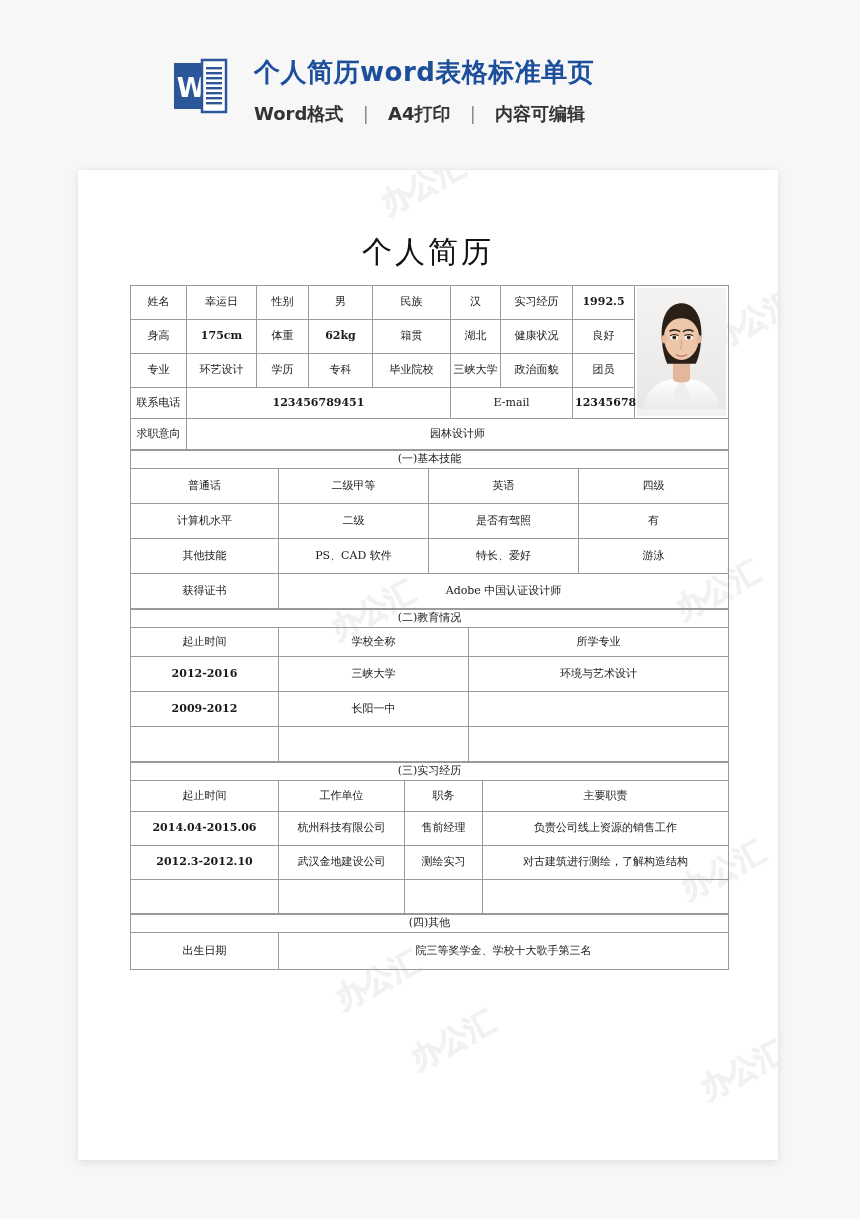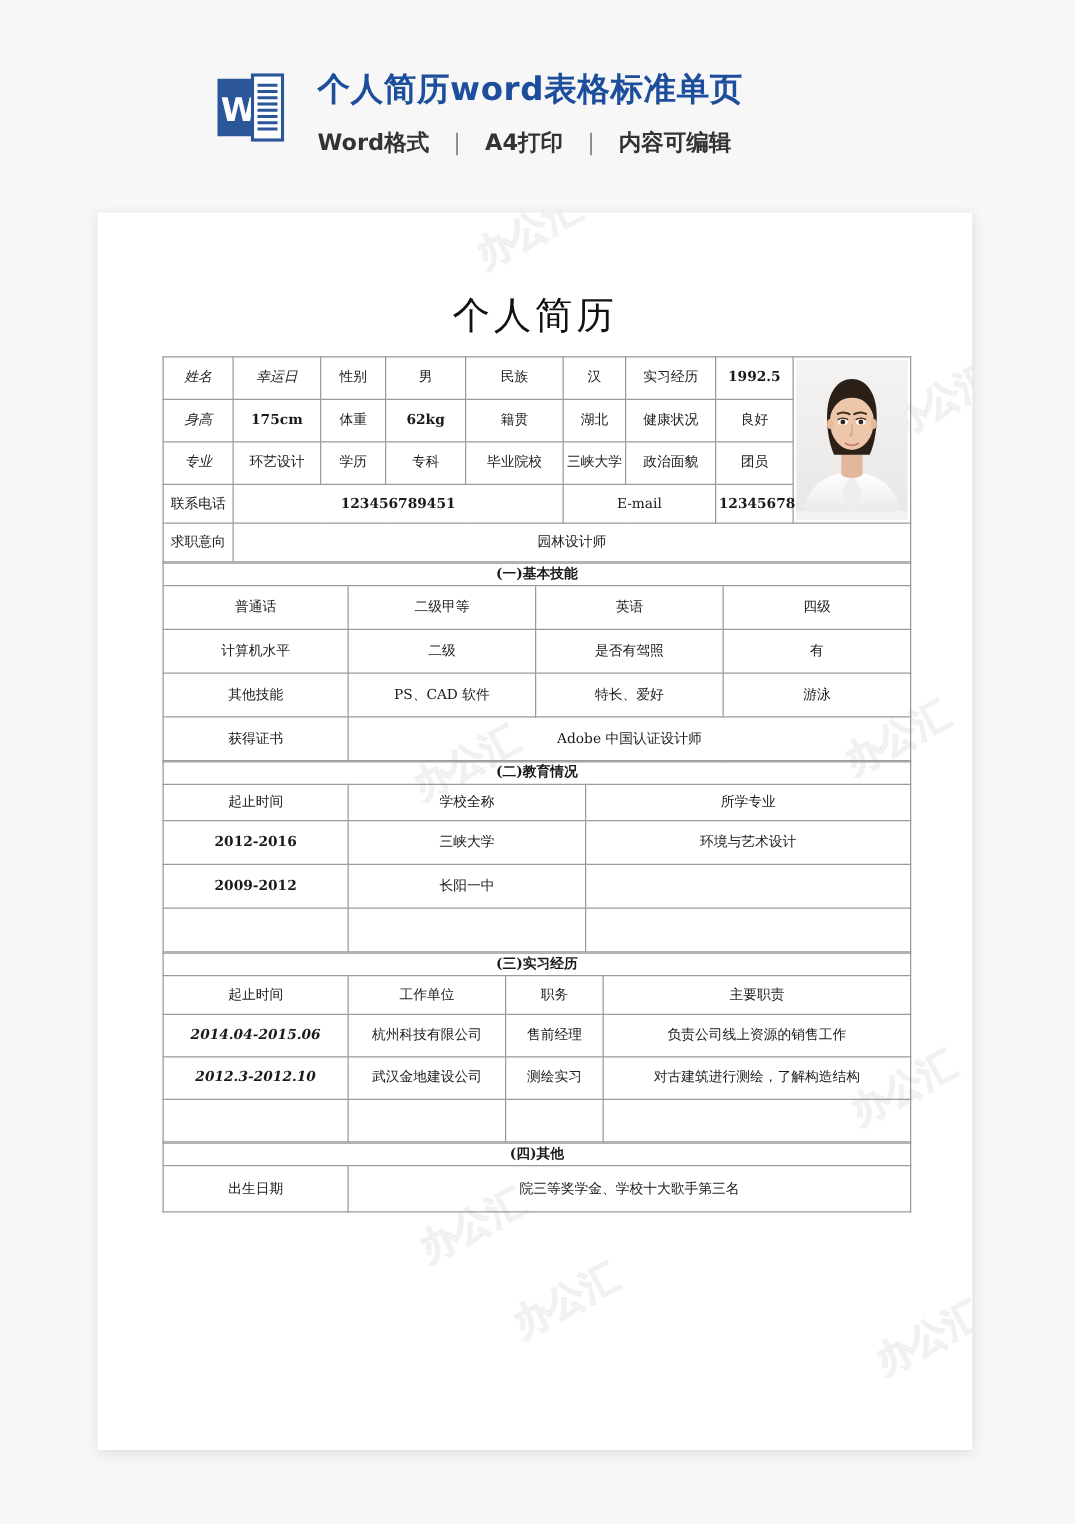--- a/index.html
+++ b/index.html
@@ -131,39 +131,38 @@
   td.band {
     background: #e9efdc;
     text-align: left;
     padding-left: 4px;
     font-size: 10.5px;
     height: 17px;
     border-left: 1px solid #9a9a9a;
     border-right: 1px solid #9a9a9a;
     border-top: 1px solid #c8cfb8;
     border-bottom: 1px solid #c8cfb8;
-    font-weight: bold;
   }
   td.leftpad { text-align: left; padding-left: 10px; }
   td.photo {
     padding: 0;
     vertical-align: top;
     background: #ffffff;
   }
   .photo-box {
     width: 100%;
     height: 100%;
     min-height: 128px;
     position: relative;
     overflow: hidden;
     background: #f2f2f0;
   }
   .photo-box svg { display:block; width:100%; height:100%; }
   .r28 { height: 28px; }
-  .r33 { height: 33px; font-style: italic; }
+  .r33 { height: 33px; }
   .r34 { height: 34px; }
   .r30 { height: 30px; }
   .r36 { height: 36px; }
   .r42 { height: 42px; }
 </style>
 </head>
 <body>
 
 <div class="header">
   <div class="header-inner">

